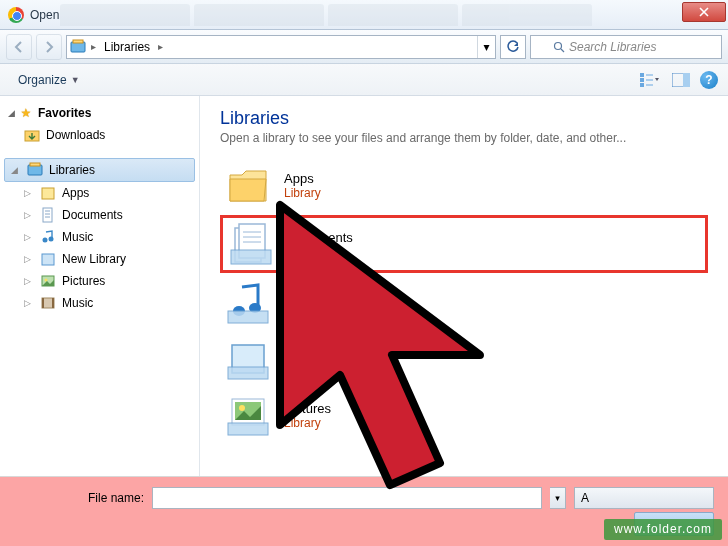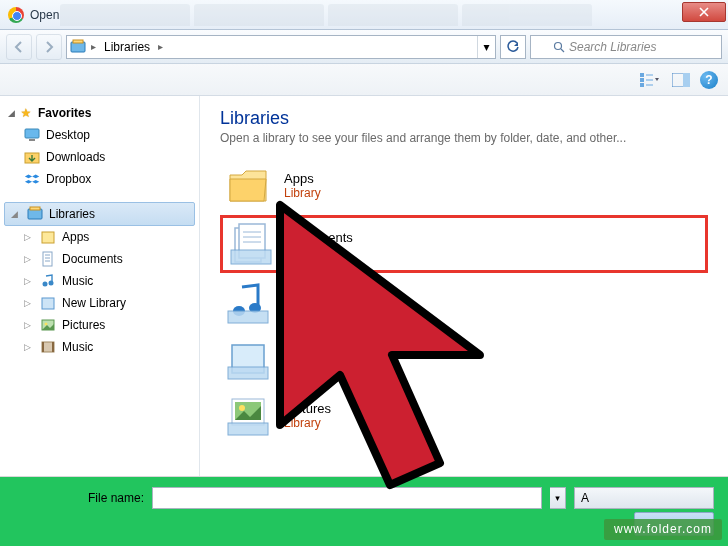--- a/index.html
+++ b/index.html
@@ -53,21 +53,21 @@
   .content-title { color: #003399; font-size: 18px; font-weight: normal; margin-bottom: 2px; }
   .content-sub { color: #6a6a6a; font-size: 12px; margin-bottom: 14px; }
   .lib-item { display: flex; align-items: center; gap: 14px; padding: 4px 6px; margin-bottom: 4px; }
   .lib-item.highlighted { border: 3px solid #e8352d; }
   .lib-icon { width: 44px; height: 44px; display: flex; align-items: center; justify-content: center; }
   .lib-text { display: flex; flex-direction: column; }
   .lib-name { font-size: 13px; color: #000; }
   .lib-type { font-size: 12px; color: #c2410c; }
 
   
-  .bottom { height: 70px; background: #22c55e; border-top: 1px solid #d8d8d8; padding: 10px 14px; display: flex; align-items: flex-start; gap: 8px; }
+  .bottom { height: 70px; background: #fca5a5; border-top: 1px solid #d8d8d8; padding: 10px 14px; display: flex; align-items: flex-start; gap: 8px; }
   .fn-label { font-size: 12px; padding-top: 4px; width: 130px; text-align: right; }
   .fn-input { flex: 1; height: 22px; border: 1px solid #aab4c0; background: #fff; font-size: 12px; padding: 0 4px; }
   .fn-drop { width: 16px; height: 22px; border: 1px solid #aab4c0; border-left: none; background: linear-gradient(to bottom,#f4f7fa,#dfe6ee); display:flex; align-items:center; justify-content:center; font-size:9px; }
   .ft-select { width: 140px; height: 22px; border: 1px solid #aab4c0; background: linear-gradient(to bottom,#f4f7fa,#dfe6ee); font-size:12px; display:flex; align-items:center; padding:0 6px; }
   .action-btns { position:absolute; right:14px; bottom:10px; display:flex; gap:8px; }
   .act-btn { width:80px; height:24px; border:1px solid #8aa8c8; background: linear-gradient(to bottom,#c8e0f6,#9ec6ea); border-radius:2px; font-size:12px; }
 
   
   .big-cursor { position: absolute; left: 270px; top: 195px; pointer-events: none; z-index: 50; }
 
@@ -129,20 +129,24 @@
   <div class="search-box">
     <svg width="12" height="12" viewBox="0 0 12 12">
         <circle cx="5" cy="5" r="3.5" stroke="#5a7aa0" stroke-width="1.2" fill="none"></circle>
         <line x1="8" y1="8" x2="11" y2="11" stroke="#5a7aa0" stroke-width="1.2"></line>
       </svg>
     <span>Search Libraries</span>
   </div>
 </div>
 
 <div class="toolbar">
+  <div class="organize-btn">
+    <span>Organize</span>
+    <span style="font-size:9px;color:#556;">▼</span>
+  </div>
   <div class="tool-right">
     <div class="tool-icon">
       <svg width="20" height="16" viewBox="0 0 20 16">
         <rect x="1" y="1" width="4" height="4" fill="#6aa8e0"></rect>
           <rect x="1" y="6" width="4" height="4" fill="#6aa8e0"></rect>
           <rect x="1" y="11" width="4" height="4" fill="#6aa8e0"></rect>
         <line x1="7" y1="3" x2="14" y2="3" stroke="#6aa8e0"></line>
           <line x1="7" y1="8" x2="14" y2="8" stroke="#6aa8e0"></line>
           <line x1="7" y1="13" x2="14" y2="13" stroke="#6aa8e0"></line>
         <path d="M16 6 L20 6 L18 9 Z" fill="#556"></path>
@@ -162,42 +166,25 @@
 
   <div class="sidebar">
     <div class="nav-group-header">
       <span class="tw">◢</span>
       <span class="sm-icon fav-star">★</span>
       <span style="margin-left:4px;font-weight:bold;">Favorites</span>
     </div>
     <div class="nav-item">
       <span class="sm-icon">
           <svg width="16" height="16" viewBox="0 0 16 16">
-            <rect x="1" y="2" width="14" height="9" rx="1" fill="#69b8ec" stroke="#3a88b8"></rect>
-            <rect x="5" y="12" width="6" height="2" fill="#888"></rect>
-          </svg>
-        </span>
-      <span>Desktop</span>
-    </div>
-    <div class="nav-item">
-      <span class="sm-icon">
-          <svg width="16" height="16" viewBox="0 0 16 16">
             <rect x="1" y="4" width="14" height="10" fill="#fdd26a" stroke="#caa030"></rect>
             <path d="M8 6 L8 11 M5 9 L8 12 L11 9" stroke="#3a7a3a" stroke-width="1.4" fill="none"></path>
           </svg>
         </span>
       <span>Downloads</span>
-    </div>
-    <div class="nav-item">
-      <span class="sm-icon">
-          <svg width="16" height="16" viewBox="0 0 16 16">
-            <path d="M4 3 L8 5 L4 7 L0 5 Z M12 3 L16 5 L12 7 L8 5 Z M4 9 L8 11 L4 13 L0 11 Z M12 9 L16 11 L12 13 L8 11 Z" fill="#2a8ae0" transform="scale(0.9) translate(1,1)"></path>
-          </svg>
-        </span>
-      <span>Dropbox</span>
     </div>
 
     <div style="height:12px;"></div>
 
     <div class="nav-item selected" style="padding-left:6px;">
       <span class="tw">◢</span>
       <span class="sm-icon">
           <svg width="16" height="16" viewBox="0 0 16 16">
             <rect x="1" y="3" width="14" height="10" rx="1" fill="#6fb8e8" stroke="#2a7ab8"></rect>
             <rect x="3" y="1" width="10" height="3" fill="#fdd87a" stroke="#c89020"></rect>

